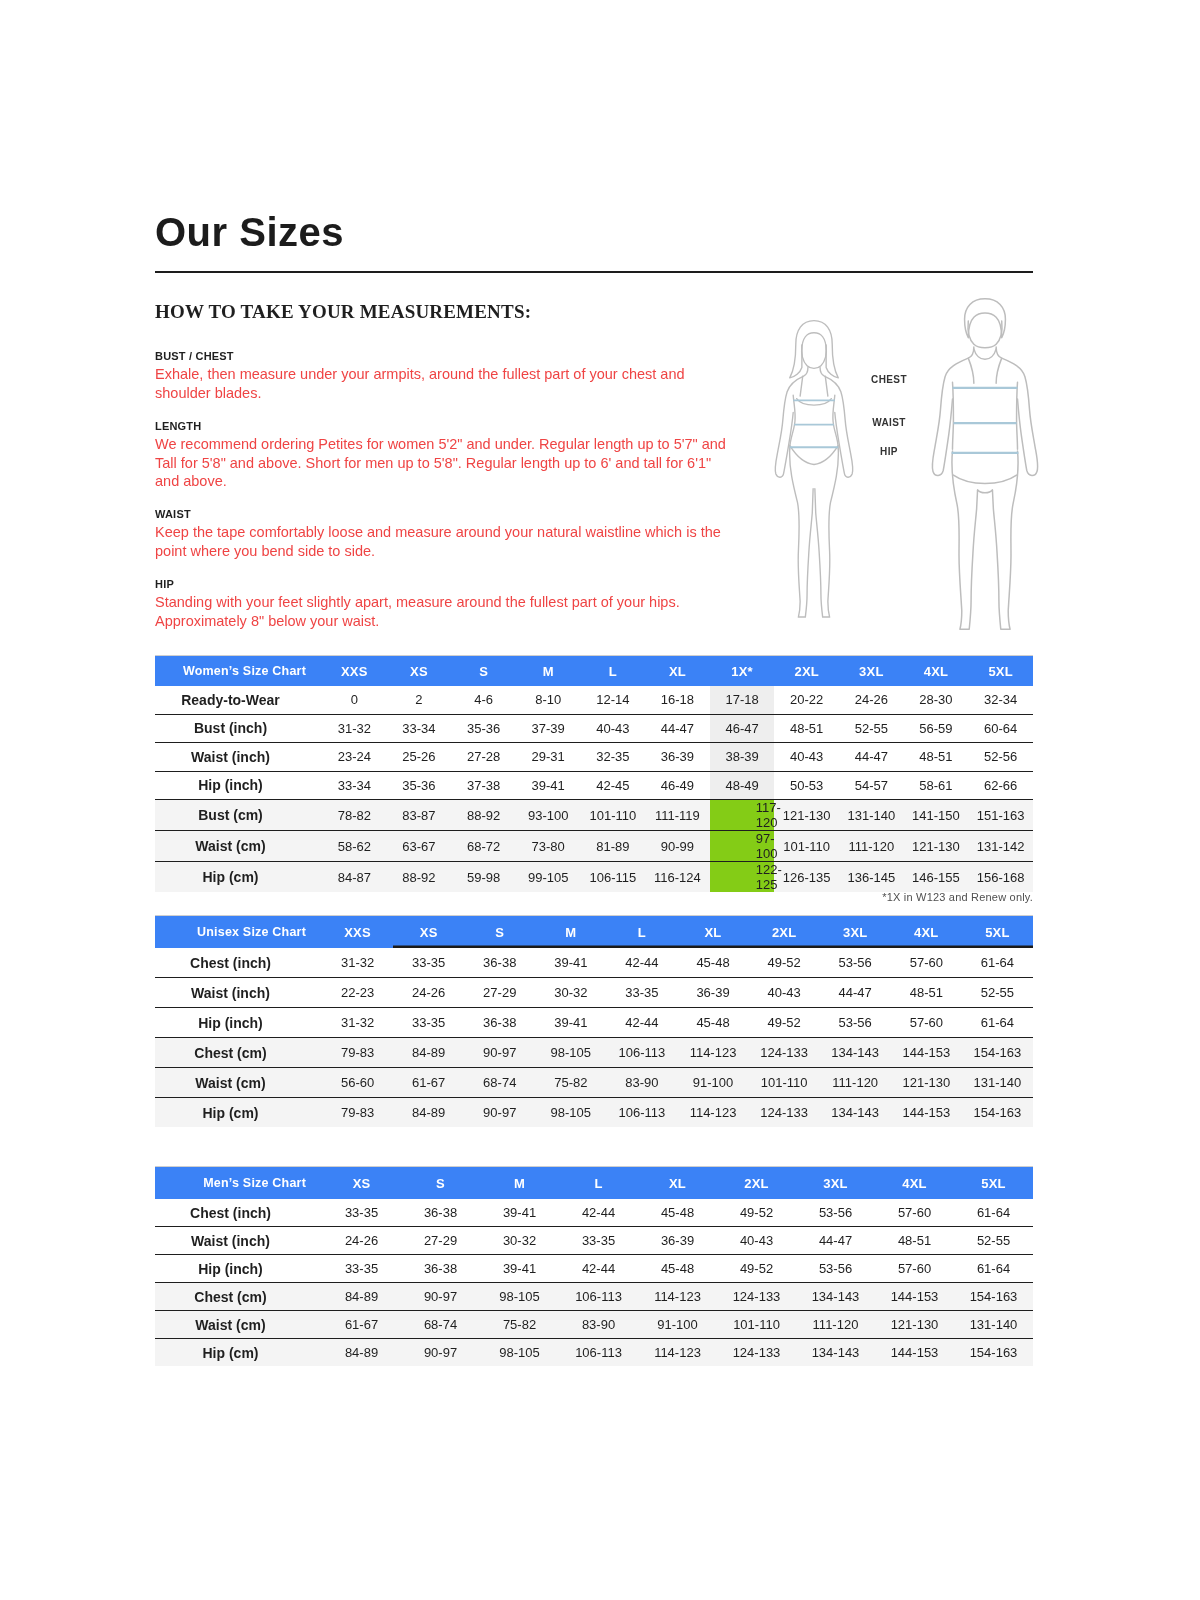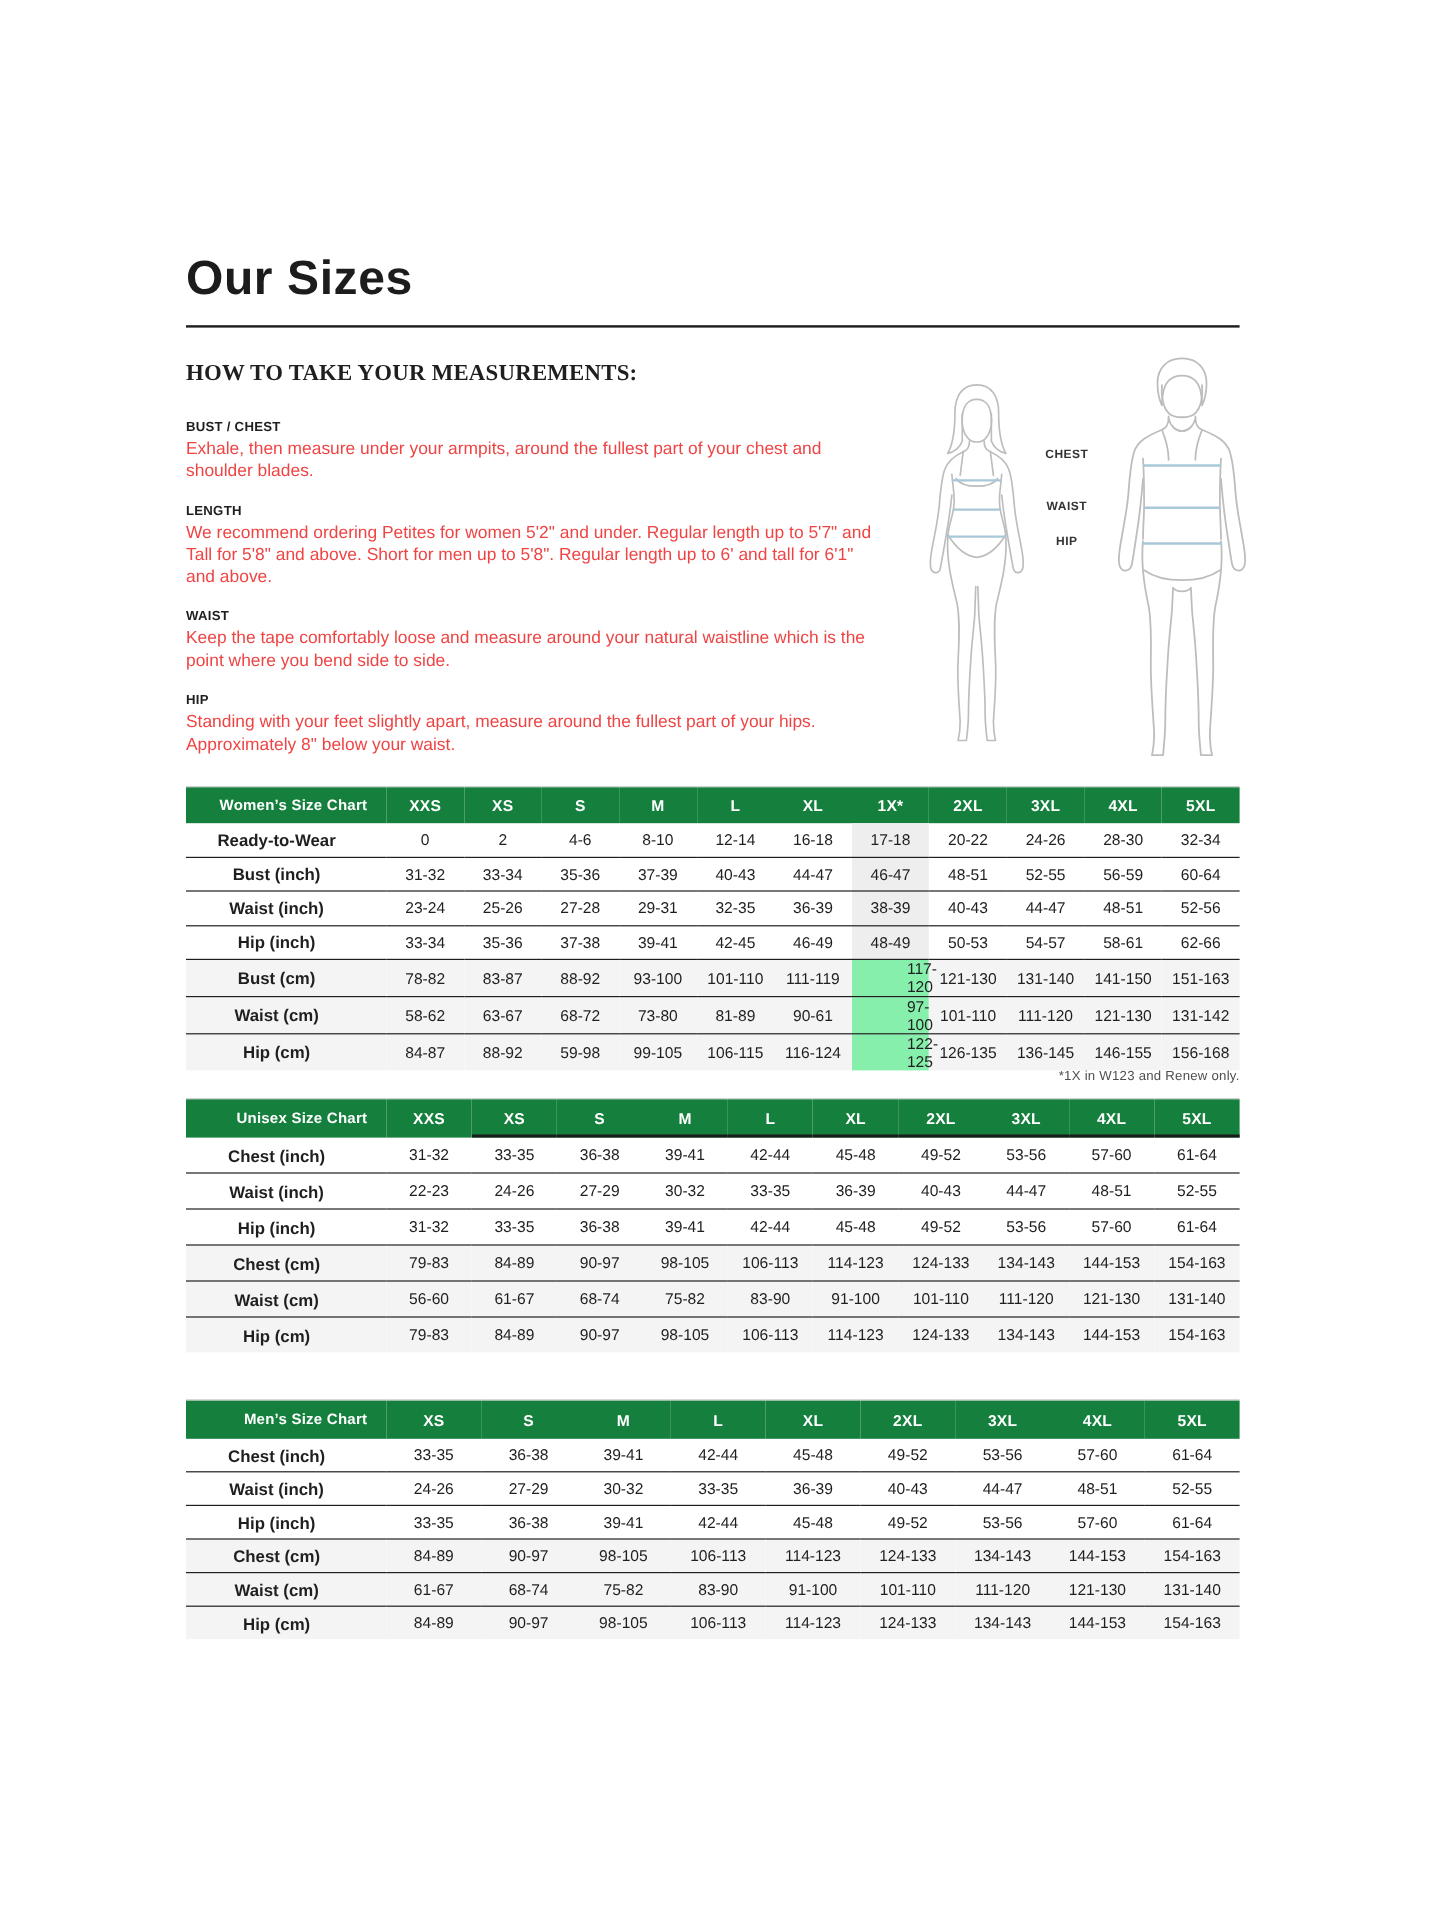--- a/index.html
+++ b/index.html
@@ -21,29 +21,29 @@
   .figures{position:absolute;left:750px;top:286px;width:300px;height:356px;}
   .figures svg{position:absolute;}
   .fig-label{position:absolute;left:108px;width:62px;text-align:center;
     font-size:10px;font-weight:800;letter-spacing:0.4px;color:#333;}
   .fl-chest{top:88px;} .fl-waist{top:131px;} .fl-hip{top:160px;}
 
   
   .tbl-wrap{position:absolute;left:155px;width:878px;}
   .tw0{top:655px;} .tw1{top:915px;} .tw2{top:1166px;}
   .tbl-wrap table{width:878px;border-collapse:collapse;table-layout:fixed;border-top:1px solid #cfcfcf;}
-  .tbl-wrap th{background:#15803d;color:#fff;font-size:13px;font-weight:700;text-align:center;letter-spacing:0.2px;}
+  .tbl-wrap th{background:#3b82f6;color:#fff;font-size:13px;font-weight:700;text-align:center;letter-spacing:0.2px;}
   .tbl-wrap th.tname{text-align:right;padding-right:16px;font-size:12.5px;}
   .tw0 th{height:28px;} .tw1 th,.tw2 th{height:30px;}
   .tbl-wrap td{font-size:13px;text-align:center;color:#1f1f1f;border-bottom:1.5px solid #1e1e1e;padding:0;}
   .tw0 td{height:27.5px;} .tw1 td{height:29px;} .tw2 td{height:27px;}
   .tbl-wrap td.rlabel{font-weight:800;padding-right:16px;font-size:14px;}
   .tbl-wrap tr.shaded td{background:#f4f4f4;}
   .tbl-wrap td.hl{background:#eeeeee;}
-  .tbl-wrap tr.shaded td.hl{background:#86efac;padding-left:46px;}
+  .tbl-wrap tr.shaded td.hl{background:#84cc16;padding-left:46px;}
   .tbl-wrap tr:last-child td{border-bottom:none;}
   .tbl-wrap th.hdr-u{box-shadow:inset 0 -2.5px 0 #1a1a1a;}
   .footnote{position:absolute;left:155px;top:891px;width:878px;text-align:right;
     font-size:11px;color:#4f4f4f;letter-spacing:0.2px;}
 </style>
 </head>
 <body>
 
 <div class="page">
 
@@ -203,21 +203,21 @@
             <td>141-150</td>
             <td>151-163</td>
           </tr>
           <tr class="shaded">
             <td class="rlabel">Waist (cm)</td>
             <td>58-62</td>
             <td>63-67</td>
             <td>68-72</td>
             <td>73-80</td>
             <td>81-89</td>
-            <td>90-61</td>
+            <td>90-99</td>
             <td class="hl">97-100</td>
             <td>101-110</td>
             <td>111-120</td>
             <td>121-130</td>
             <td>131-142</td>
           </tr>
           <tr class="shaded">
             <td class="rlabel">Hip (cm)</td>
             <td>84-87</td>
             <td>88-92</td>

